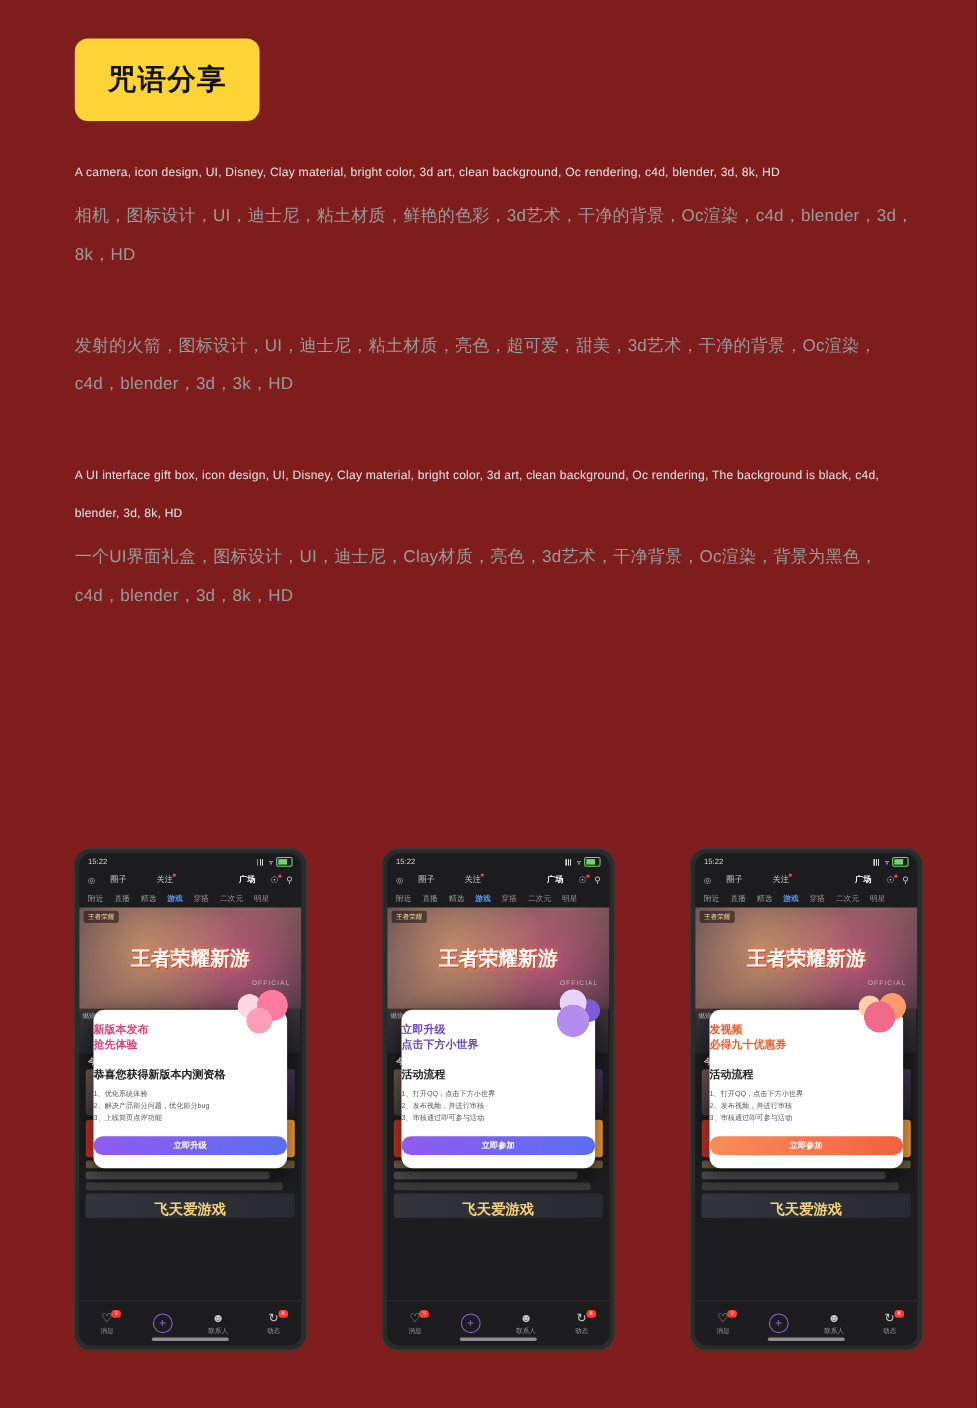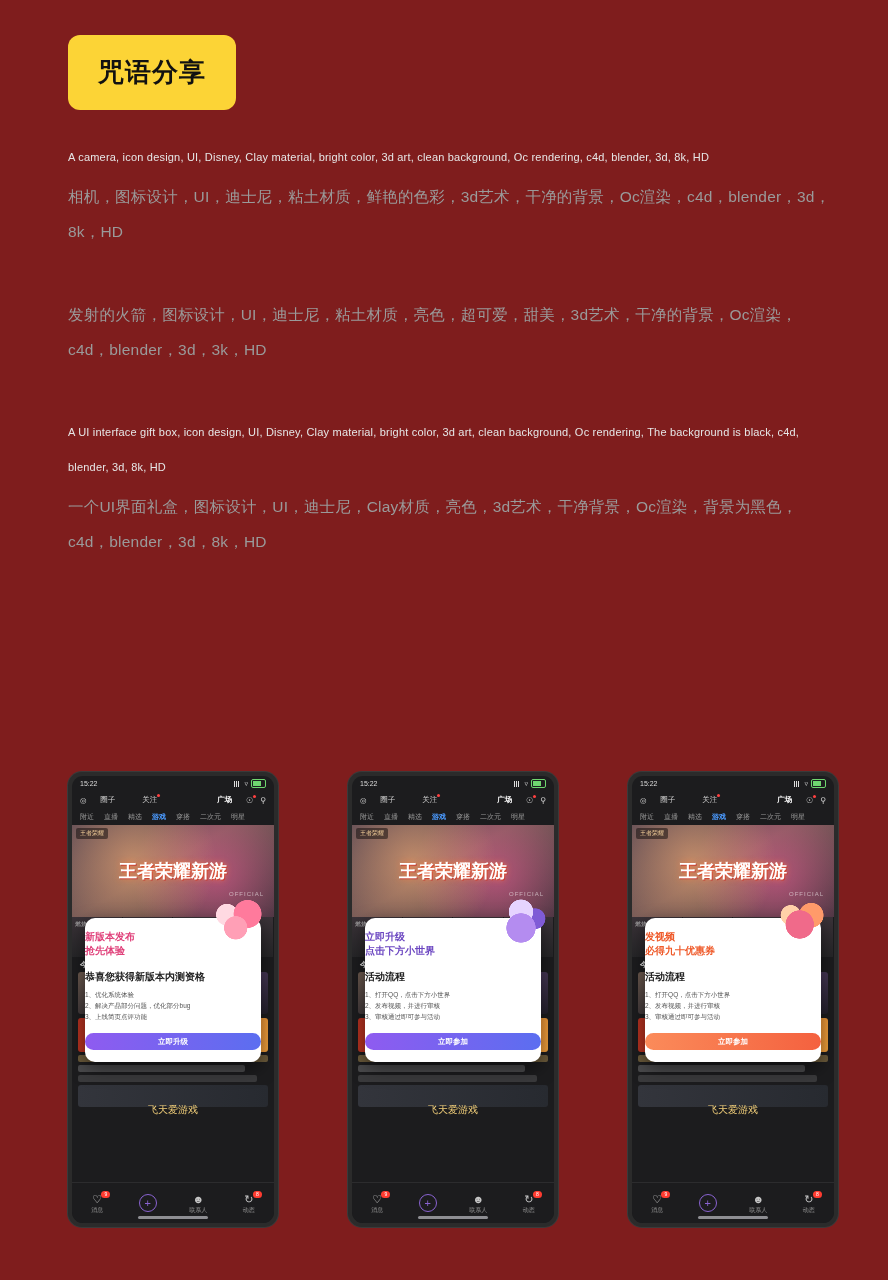--- a/index.html
+++ b/index.html
@@ -202,22 +202,22 @@
   .bars div { height: 7px; border-radius: 2px; margin-bottom: 3px; background: #3a3a3c; }
   .bars div.a { background: #6b5a3a; }
   .bars div.b { background: #4a4a4c; width: 88%; }
   .bars div.c { background: #3a3a3c; width: 94%; }
   .lastrow {
     margin: 2px 6px 0; height: 22px; border-radius: 3px;
     background: linear-gradient(90deg, #33353c, #272a30);
     position: relative;
   }
   .lastrow span {
-    position:absolute; left: 50%; top: 18px; transform: translateX(-50%);
-    color: #f3d07a; font-size: 10px; font-weight: normal; white-space: nowrap;
+    position:absolute; left: 50%; top: 6px; transform: translateX(-50%);
+    color: #f3d07a; font-size: 13px; font-weight: bold; white-space: nowrap;
   }
   .tabbar {
     position: absolute;
     left: 0; right: 0; bottom: 0;
     height: 40px;
     background: #1c1c1e;
     border-top: 1px solid #2c2c2e;
     display: flex;
     align-items: center;
   }

